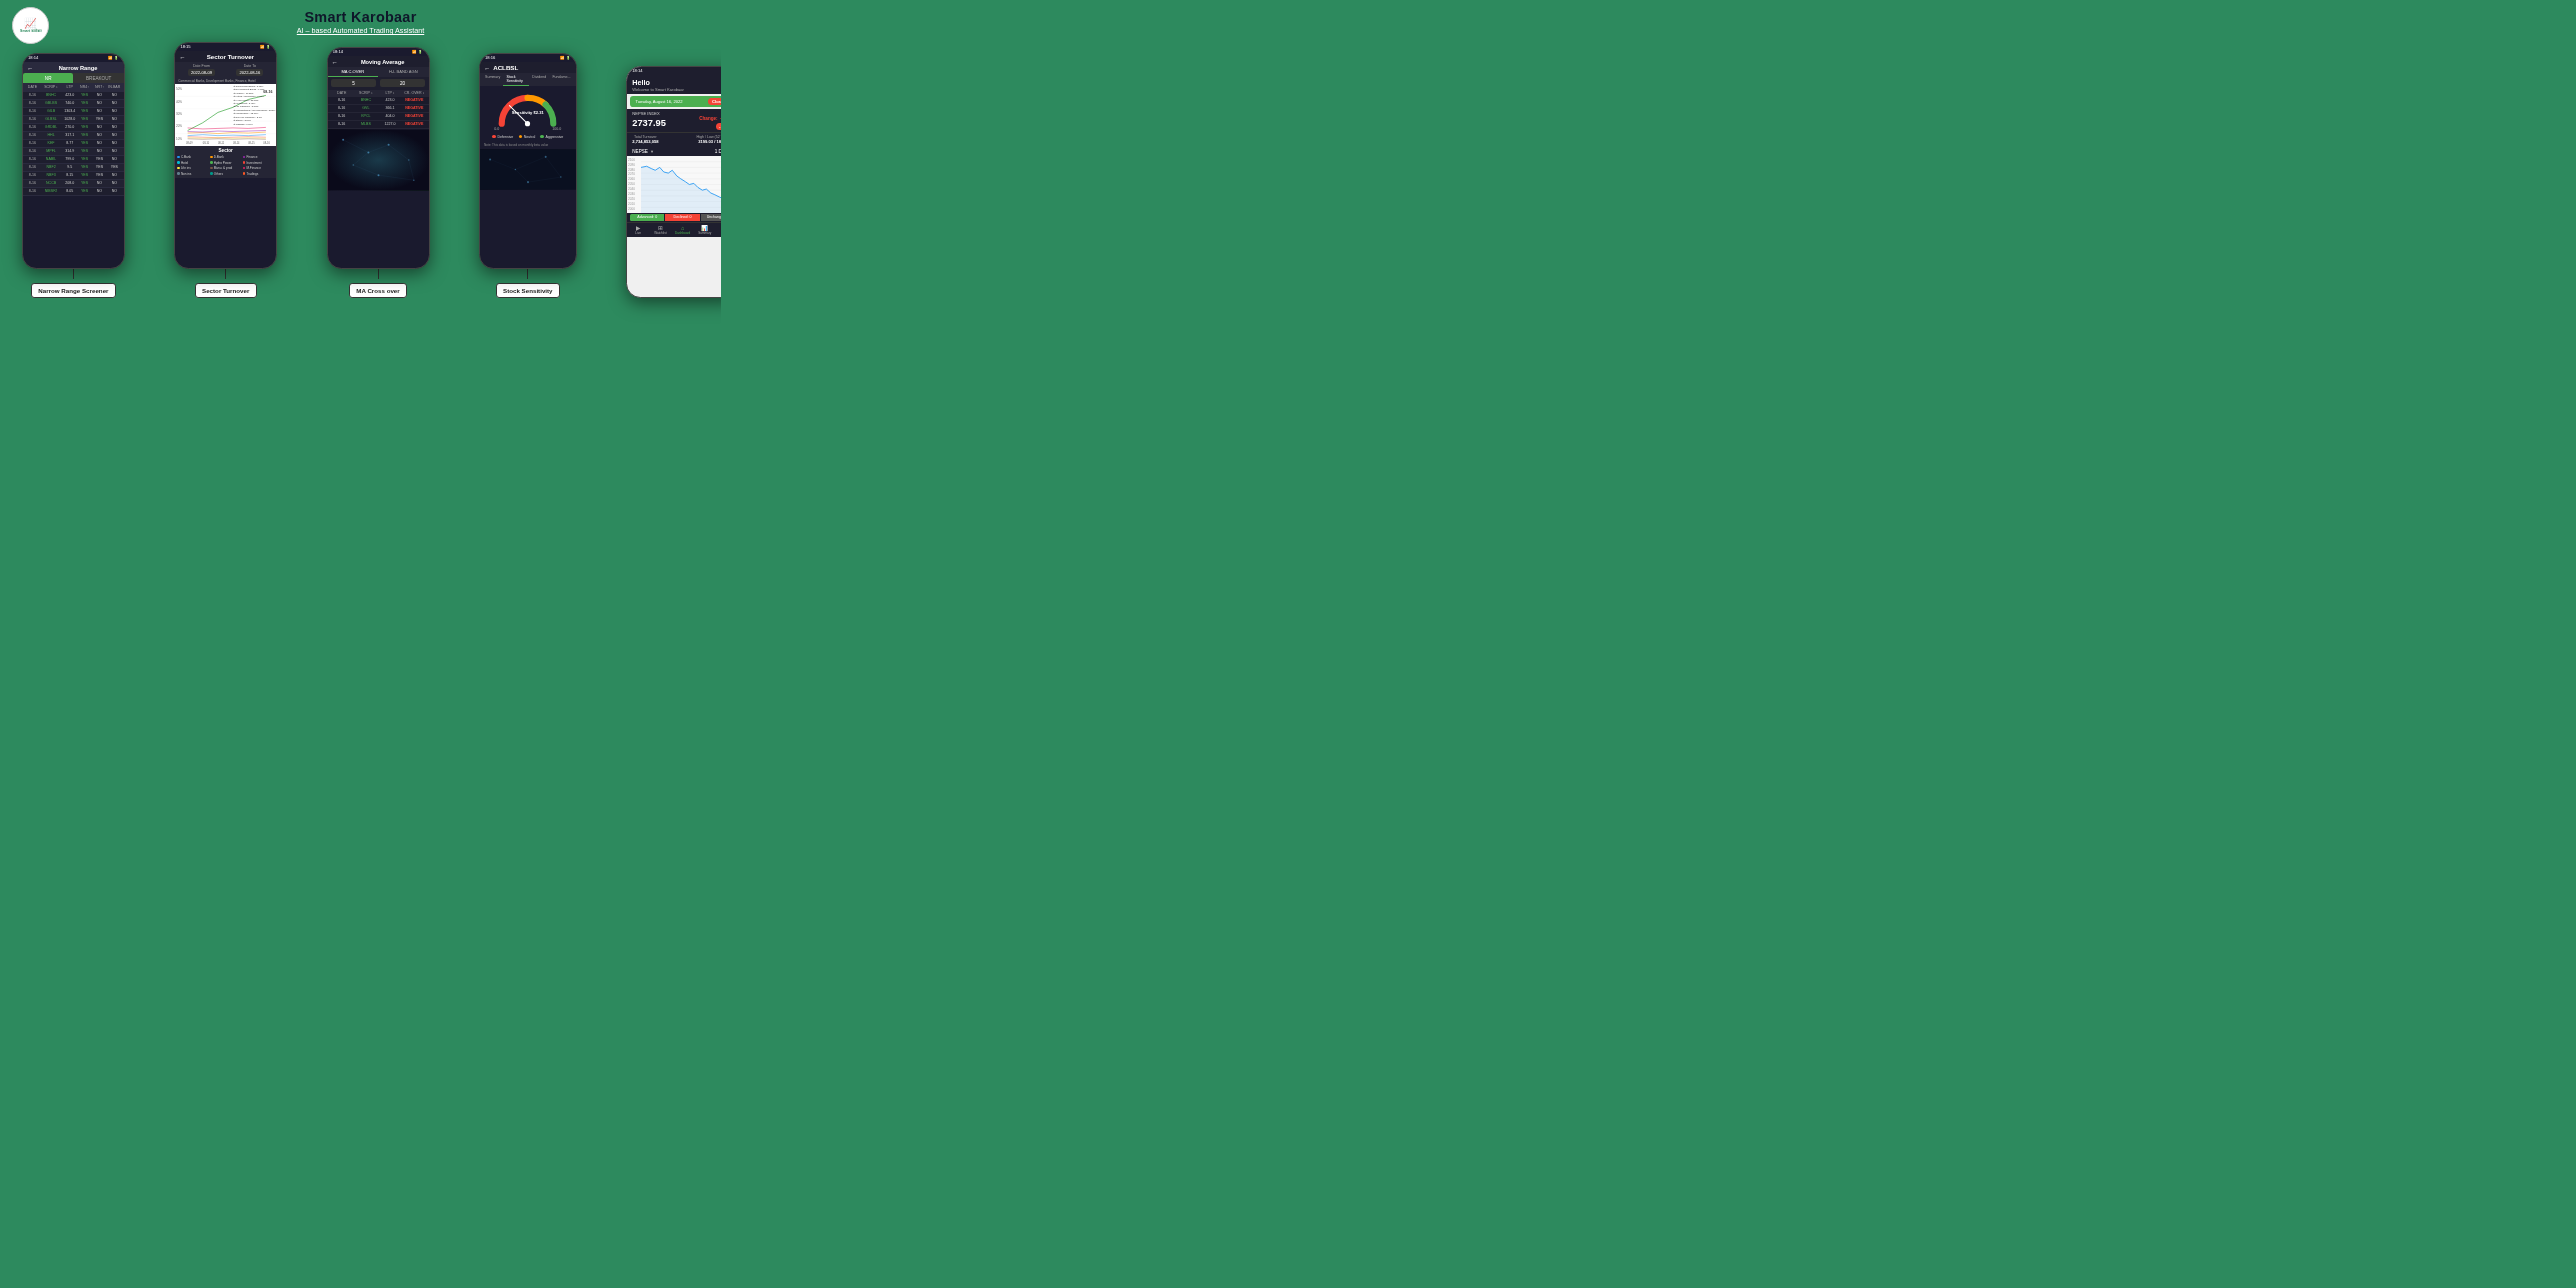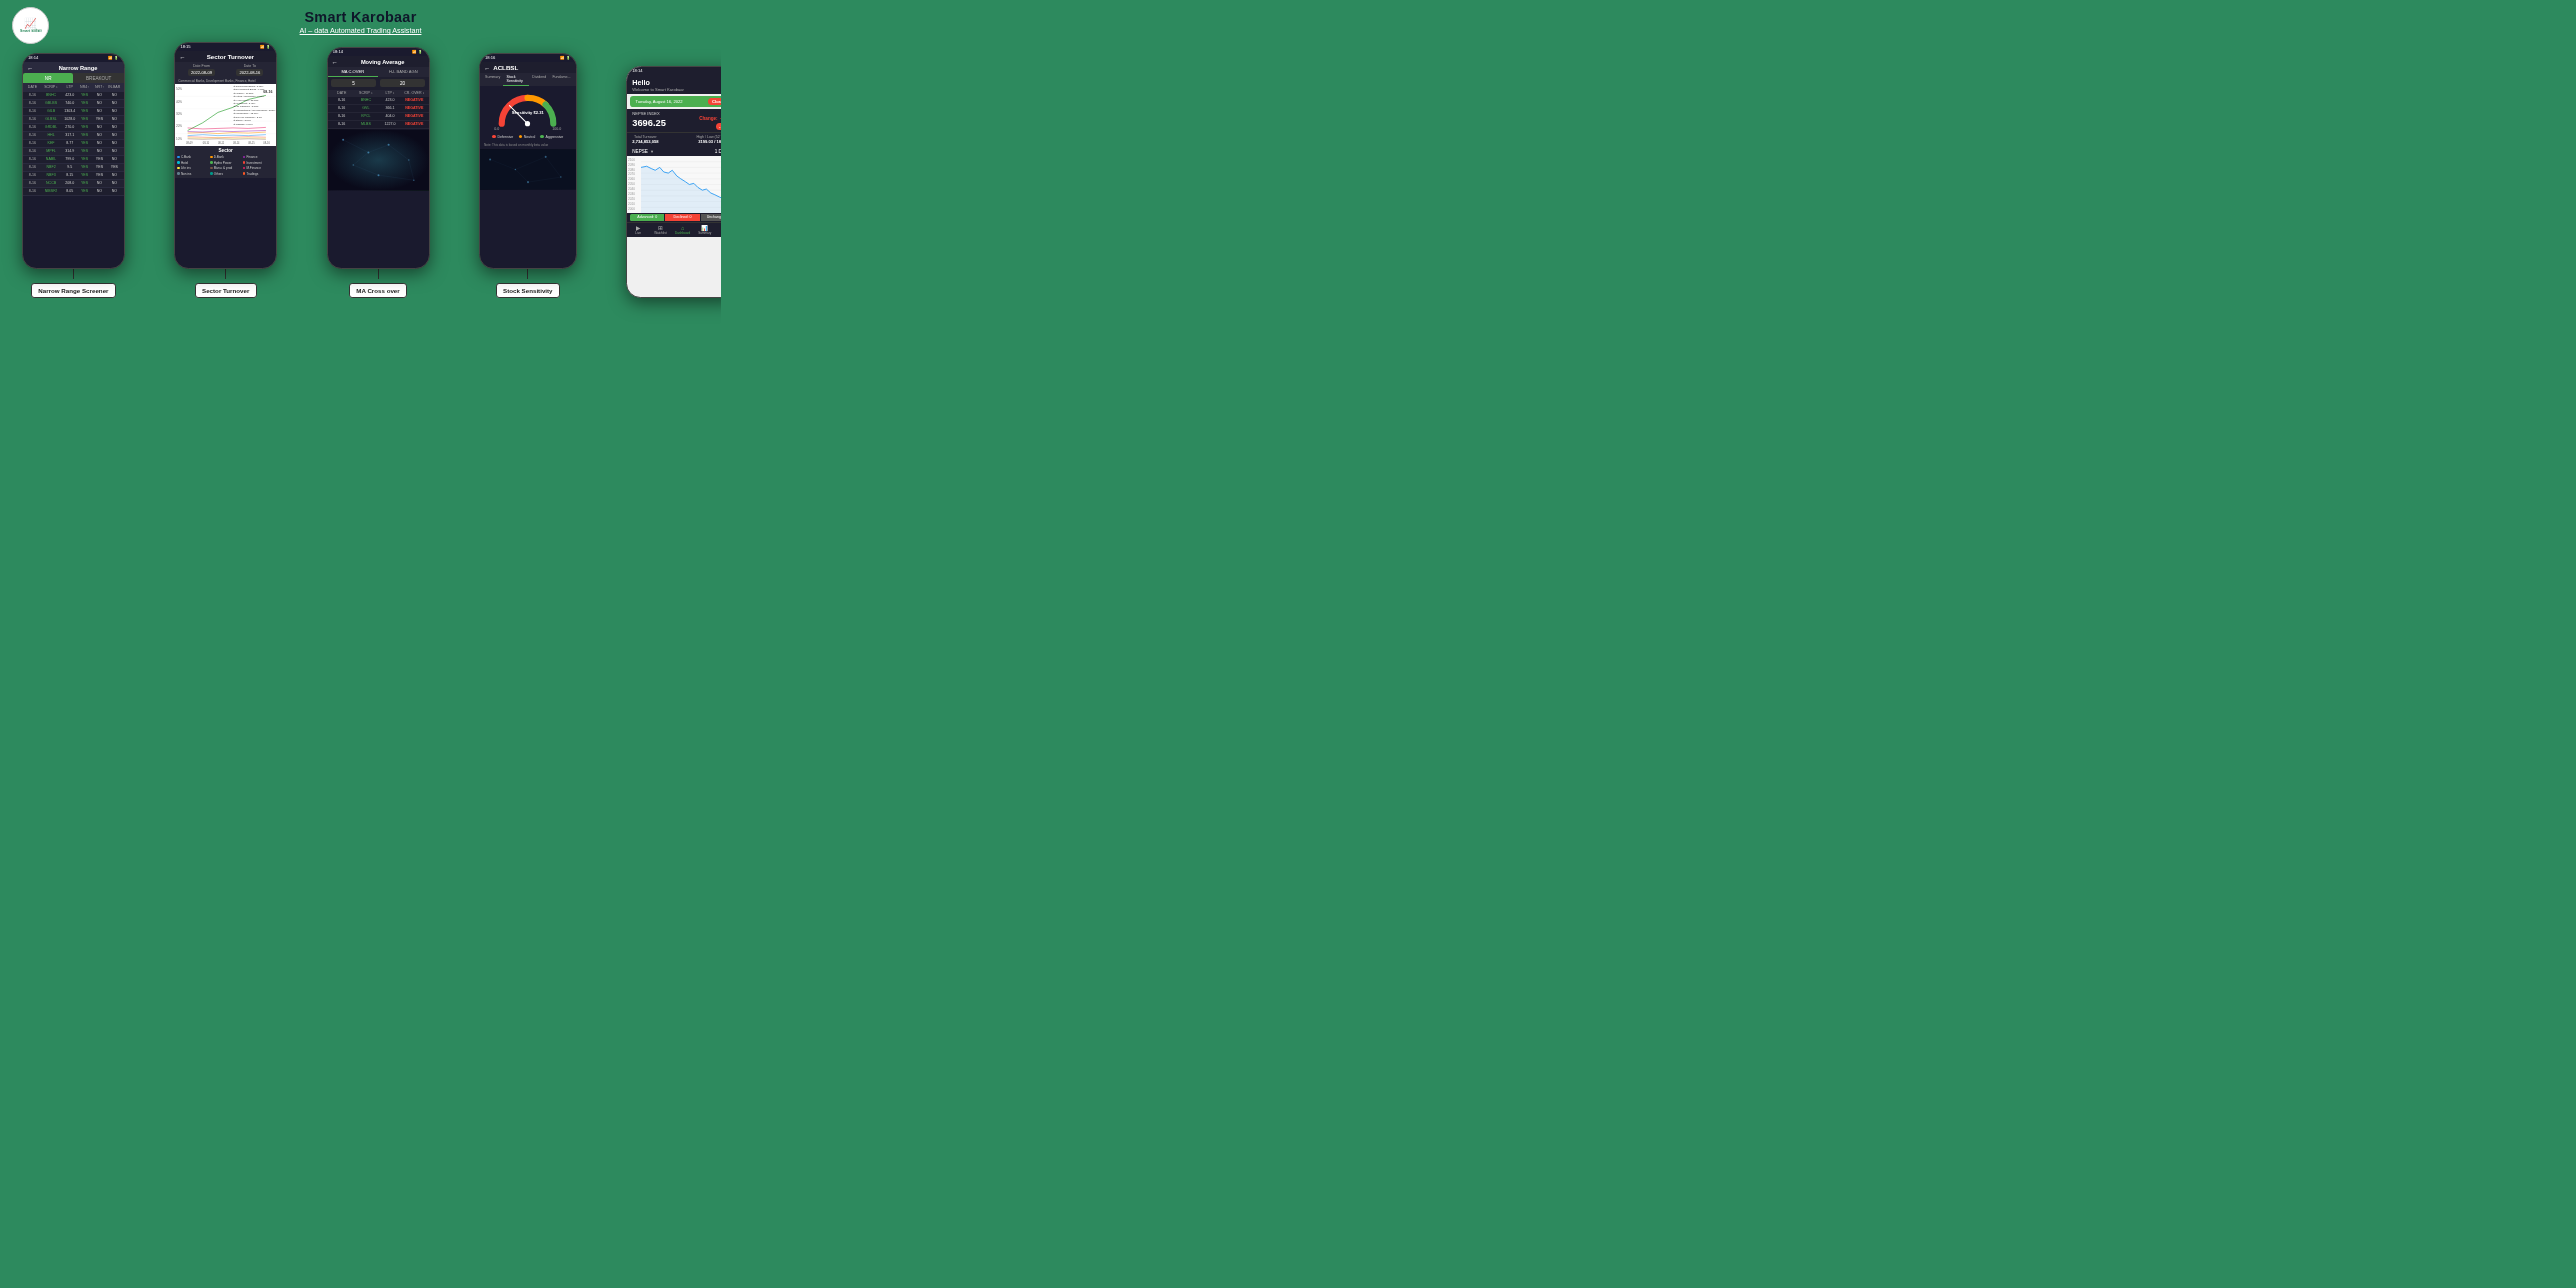--- a/index.html
+++ b/index.html
@@ -542,21 +542,21 @@
 </head>
 <body>
 
 <div class="logo">
   <div class="logo-icon">📈</div>
   <div class="logo-text">Smart कारोबार</div>
 </div>
 
 <div class="header">
   <div class="header-title">Smart Karobaar</div>
-  <div class="header-subtitle">AI – data Automated Trading Assistant</div>
+  <div class="header-subtitle">AI – based Automated Trading Assistant</div>
 </div>
 
 <div class="phones-container">
 
   <div class="phone-wrapper">
     <div class="phone phone-dark phone1">
 
       <div class="status-bar">
         <span>18:14</span>
         <div class="status-icons">
@@ -1018,21 +1018,21 @@
         </div>
 
         <div class="p5-date-row">
           <span class="p5-date">Tuesday, August 16, 2022</span>
           <span class="p5-closed">Closed</span>
         </div>
 
         <div class="p5-nepse">
           <div class="p5-nepse-label">NEPSE INDEX</div>
           <div class="p5-nepse-row">
-            <div class="p5-nepse-val">3696.25</div>
+            <div class="p5-nepse-val">2737.95</div>
             <div style="text-align:right;">
               <div class="p5-change-neg">
                 <span>Change:</span>
                 <span style="margin-left:1px;">-24.83</span>
               </div>
               <div class="p5-change-badge" style="margin-top:1px;display:inline-block;">-1.2%</div>
             </div>
           </div>
         </div>
 

